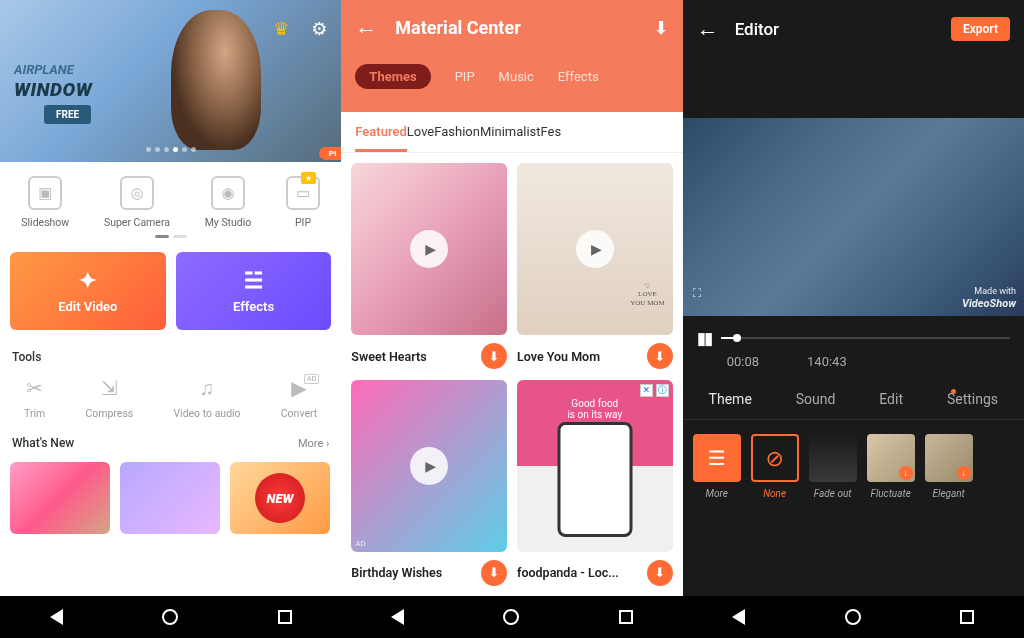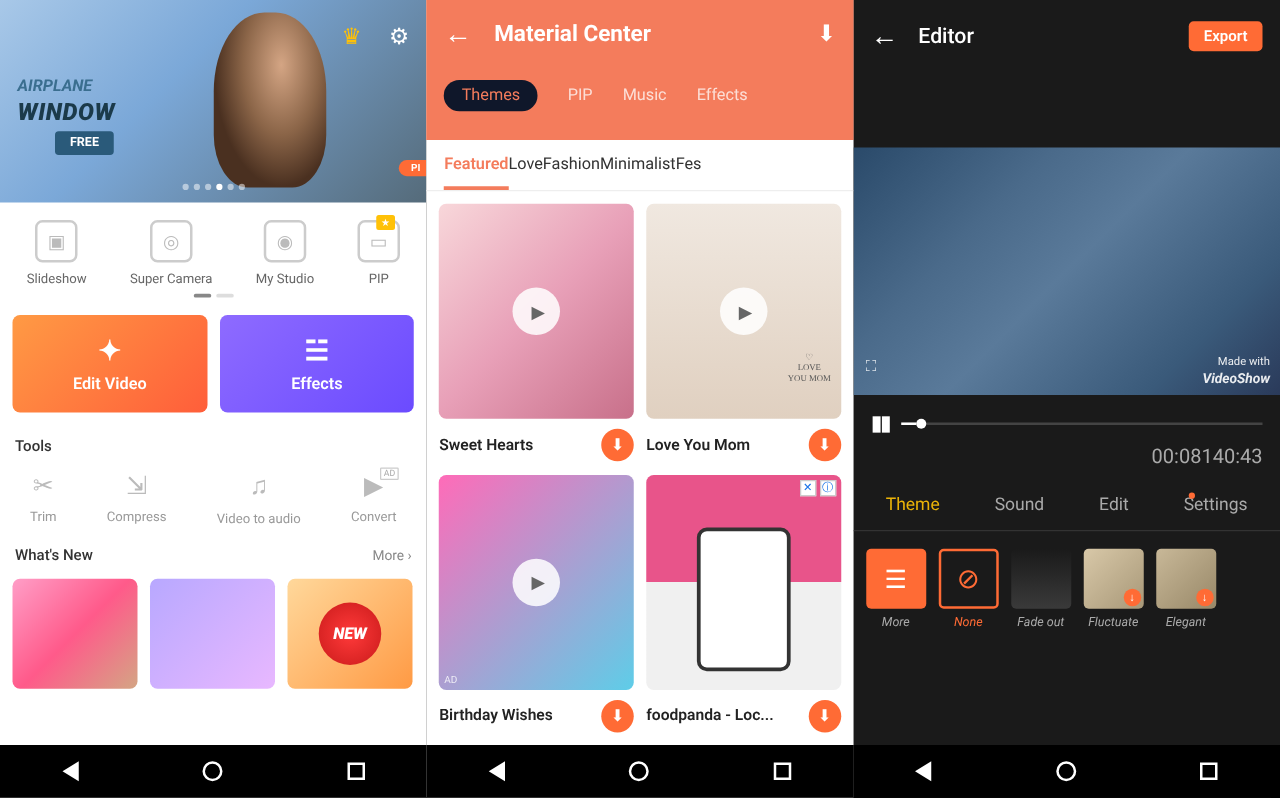--- a/index.html
+++ b/index.html
@@ -11,21 +11,21 @@
 .hero { height: 162px; background: linear-gradient(135deg, #a8c8e8 0%, #7ba8d8 40%, #556b7a 100%); position: relative; overflow: hidden; }
 .hero-title1 { position: absolute; left: 14px; top: 62px; color: #3a6e8f; font-weight: 700; font-size: 13px; font-style: italic; }
 .hero-title2 { position: absolute; left: 14px; top: 78px; color: #1b3a4a; font-weight: 900; font-size: 19px; font-style: italic; letter-spacing: 0.5px; }
 .hero-badge { position: absolute; left: 22px; top: 105px; background: #2a5a7a; color: #fff; font-size: 10px; font-weight: 700; padding: 4px 12px; border-radius: 3px; margin-left: 22px; }
 .crown-icon { position: absolute; right: 52px; top: 18px; color: #ffc107; font-size: 18px; }
 .settings-icon { position: absolute; right: 14px; top: 18px; color: #fff; font-size: 18px; }
 .hero-dots { position: absolute; left: 50%; bottom: 10px; transform: translateX(-50%); display: flex; gap: 4px; }
 .hero-dots span { width: 5px; height: 5px; background: rgba(255,255,255,0.5); border-radius: 50%; }
 .hero-dots span.active { background: #fff; }
 .hero-girl { position: absolute; right: 80px; top: 10px; width: 90px; height: 140px; background: radial-gradient(ellipse at 60% 30%, #d4a584 0%, #8b6548 40%, #4a3020 70%); border-radius: 45% 45% 30% 30%; }
-.pip-new { position: absolute; right: -5px; bottom: 21px; background: #ff6b35; color: #fff; font-size: 8px; font-weight: 700; padding: 2px 10px; border-radius: 8px 0 0 8px; margin-top: 32px; }
+.pip-new { position: absolute; right: -5px; bottom: 2px; background: #ff6b35; color: #fff; font-size: 8px; font-weight: 700; padding: 2px 10px; border-radius: 8px 0 0 8px; margin-top: 32px; }
 
 .action-row { display: flex; justify-content: space-around; padding: 14px 4px 6px; }
 .action-item { display: flex; flex-direction: column; align-items: center; gap: 6px; position: relative; }
 .action-icon { width: 34px; height: 34px; border: 2px solid #ccc; border-radius: 6px; display: flex; align-items: center; justify-content: center; color: #bbb; font-size: 15px; }
 .action-label { font-size: 10.5px; color: #666; }
 .pip-star { position: absolute; top: -4px; right: 4px; width: 15px; height: 12px; background: #ffc107; border-radius: 2px; display: flex; align-items: center; justify-content: center; color: #fff; font-size: 8px; }
 
 .bar-indicator { width: 100%; display: flex; justify-content: center; padding: 0 0 8px; }
 .bar-indicator span { width: 14px; height: 3px; background: #ddd; margin: 0 2px; border-radius: 2px; }
 .bar-indicator span:first-child { background: #888; }
@@ -40,35 +40,35 @@
 .tools-row { display: flex; justify-content: space-around; padding: 8px 4px 10px; }
 .tool-item { display: flex; flex-direction: column; align-items: center; gap: 7px; }
 .tool-icon { color: #bbb; font-size: 20px; }
 .tool-label { font-size: 10.5px; color: #999; }
 .ad-badge { position: absolute; top: -2px; right: -2px; font-size: 7px; color: #aaa; border: 0.5px solid #ccc; padding: 0 2px; border-radius: 1px; }
 
 .whatsnew-header { display: flex; justify-content: space-between; align-items: center; padding: 6px 12px; }
 .whatsnew-title { font-size: 12px; color: #333; font-weight: 500; }
 .more-link { font-size: 11px; color: #888; }
 .whatsnew-row { display: flex; gap: 10px; padding: 6px 10px; }
-.whatsnew-card { width: 100px; height: 88px; border-radius: 6px; position: relative; overflow: hidden; text-align: right; }
+.whatsnew-card { width: 100px; height: 72px; border-radius: 6px; position: relative; overflow: hidden; text-align: right; }
 .wn1 { background: linear-gradient(135deg, #ff9ec7, #ff5a8a, #d4a584); }
 .wn2 { background: linear-gradient(135deg, #b8a8ff, #e8b8ff); }
 .wn3 { background: linear-gradient(135deg, #ffd89b, #ff9a44); }
 .new-badge { position: absolute; top: 50%; left: 50%; transform: translate(-50%,-50%); background: radial-gradient(circle, #ff3a3a, #c91a1a); color: #fff; font-weight: 900; font-size: 13px; width: 50px; height: 50px; border-radius: 50%; display: flex; align-items: center; justify-content: center; font-style: italic; }
 
 
 .mc-header { background: #f47c5c; height: 112px; padding: 14px 14px 0; }
 .mc-top { display: flex; align-items: center; gap: 18px; }
 .mc-back { color: #fff; font-size: 22px; }
 .mc-title { color: #fff; font-size: 18px; font-weight: 700; }
 .mc-dl { color: #fff; font-size: 18px; margin-left: auto; }
 .mc-pills { display: flex; gap: 24px; margin-top: 24px; align-items: center; }
 .mc-pill { color: rgba(255,255,255,0.75); font-size: 13px; }
-.mc-pill.active { background: #0f172a; color: #f47c5c; font-weight: 400; padding: 5px 14px; border-radius: 14px; }
+.mc-pill.active { background: #7f1d1d; color: #f47c5c; font-weight: 700; padding: 5px 14px; border-radius: 14px; }
 
 .mc-tabs { display: flex; padding: 12px 14px 0; border-bottom: 1px solid #eee; overflow: hidden; white-space: nowrap; }
 .mc-tab { font-size: 13px; color: #333; padding-bottom: 10px; }
 .mc-tab.active { color: #f47c5c; font-weight: 600; border-bottom: 3px solid #f47c5c; }
 
 .mc-grid { display: grid; grid-template-columns: 1fr 1fr; gap: 10px; padding: 10px; flex: 1; overflow: hidden; }
 .mc-card { display: flex; flex-direction: column; }
 .mc-thumb { height: 172px; border-radius: 6px; position: relative; overflow: hidden; }
 .t-hearts { background: linear-gradient(135deg, #f8d7da, #e8a0b8, #c8708a); }
 .t-mom { background: linear-gradient(180deg, #f0e8e0, #e0d0c0); }
@@ -96,25 +96,25 @@
 .fullscreen-icon { position: absolute; left: 10px; bottom: 10px; width: 20px; height: 20px; color: #fff; opacity: 0.8; font-size: 12px; }
 .watermark { position: absolute; right: 8px; bottom: 6px; color: #fff; font-size: 9px; text-align: right; line-height: 1.2; opacity: 0.9; }
 .watermark .ws { font-style: italic; font-weight: 700; font-size: 11px; }
 
 .ed-controls { padding: 12px 14px 6px; }
 .playbar { display: flex; align-items: center; gap: 10px; }
 .pause-btn { color: #fff; font-size: 17px; letter-spacing: -2px; }
 .timeline { flex: 1; height: 2px; background: #444; position: relative; }
 .timeline-prog { position: absolute; left: 0; top: 0; height: 2px; width: 4%; background: #fff; }
 .timeline-dot { position: absolute; left: 4%; top: -3px; width: 8px; height: 8px; background: #fff; border-radius: 50%; }
-.times { display: flex; justify-content: flex-end; font-size: 16px; color: #aaa; padding: 6px 0 0 30px; }
+.times { display: flex; justify-content: flex-start; font-size: 13px; color: #aaa; padding: 6px 0 0 30px; gap: 48px; }
 
 .ed-tabs { display: flex; justify-content: space-around; padding: 16px 4px 12px; border-bottom: 1px solid #333; position: relative; }
 .ed-tab { font-size: 14px; color: #aaa; position: relative; }
-.ed-tab.active { color: #eab308; }
+.ed-tab.active { color: #e5e5e5; }
 .ed-dot { position: absolute; top: 14px; right: 68px; width: 5px; height: 5px; background: #ff6b35; border-radius: 50%; }
 
 .theme-row { display: flex; gap: 10px; padding: 14px 10px; overflow: hidden; }
 .theme-item { display: flex; flex-direction: column; align-items: center; gap: 6px; }
 .theme-thumb { width: 48px; height: 48px; border-radius: 4px; display: flex; align-items: center; justify-content: center; position: relative; }
 .tt-more { background: #ff6b35; color: #fff; font-size: 20px; }
 .tt-none { border: 2px solid #ff6b35; color: #ff6b35; font-size: 22px; }
 .tt-fade { background: linear-gradient(180deg, #1a1a1a, #3a3a3a); }
 .tt-fluc { background: linear-gradient(135deg, #d8c8a8, #a89878); }
 .tt-eleg { background: linear-gradient(135deg, #c8b898, #988868); }
@@ -278,20 +278,21 @@
         <span class="mc-card-name">Birthday Wishes</span>
         <span class="mc-dl-btn">⬇</span>
       </div>
     </div>
     <div class="mc-card">
       <div class="mc-thumb t-food">
         <div class="adx">
             <span>✕</span>
             <span>ⓘ</span>
           </div>
+        <div class="food-text">Good food<br>is on its way</div>
         <div class="food-phone"></div>
       </div>
       <div class="mc-card-foot">
         <span class="mc-card-name">foodpanda - Loc...</span>
         <span class="mc-dl-btn">⬇</span>
       </div>
     </div>
   </div>
 
   <div class="navbar">

